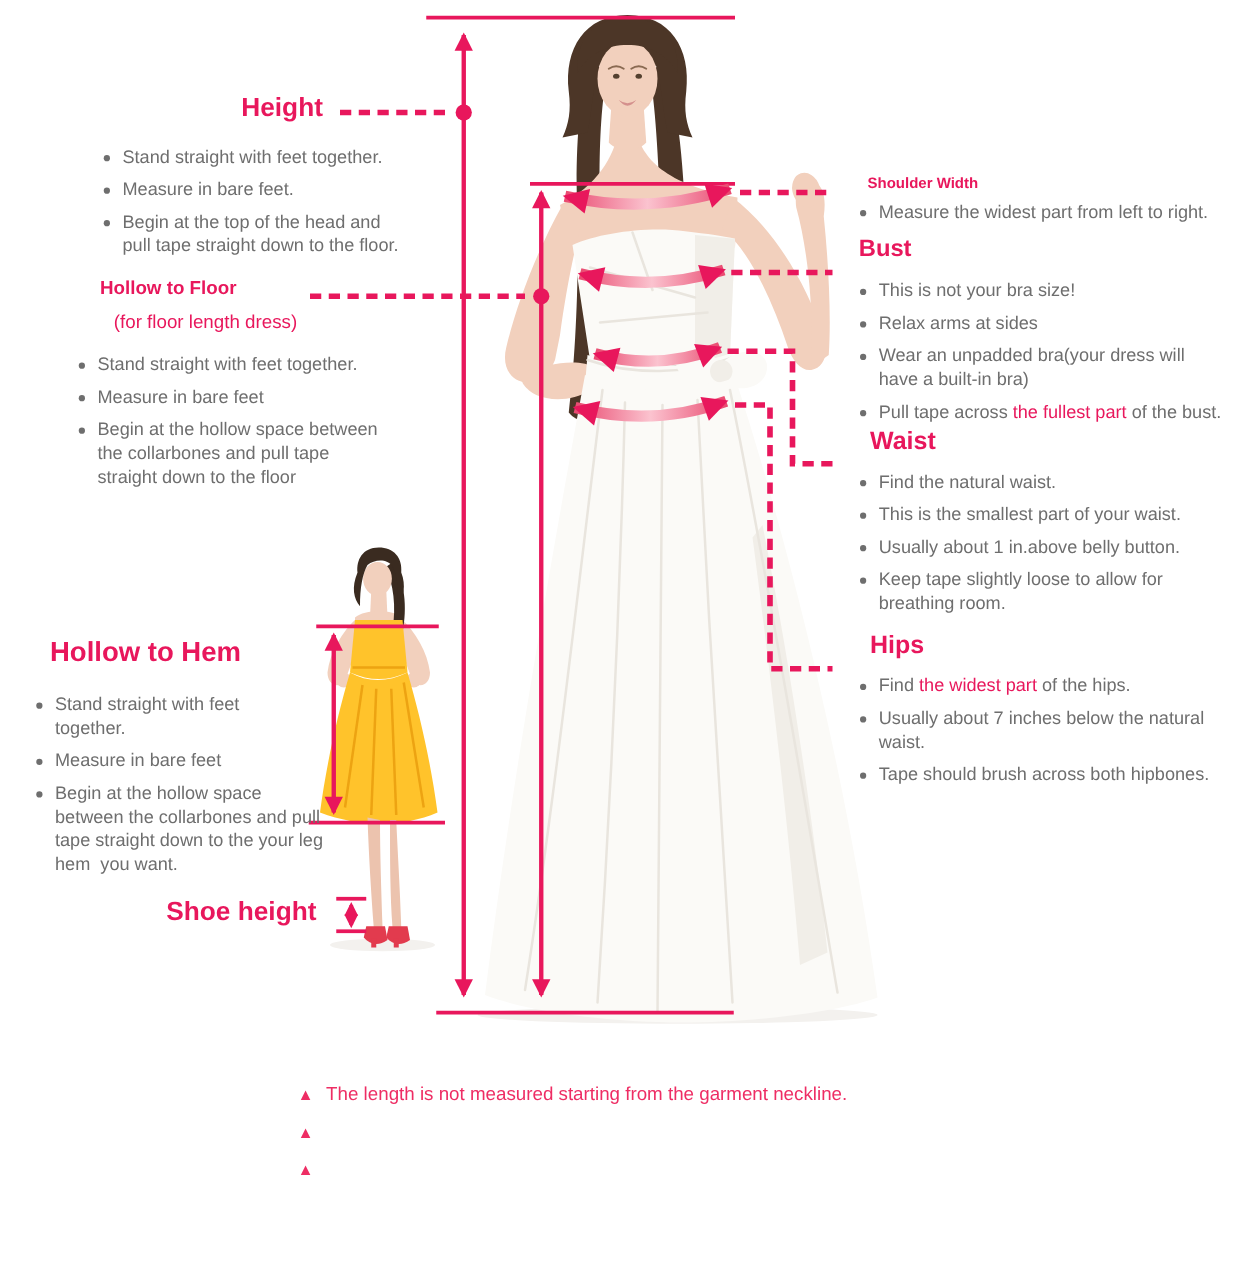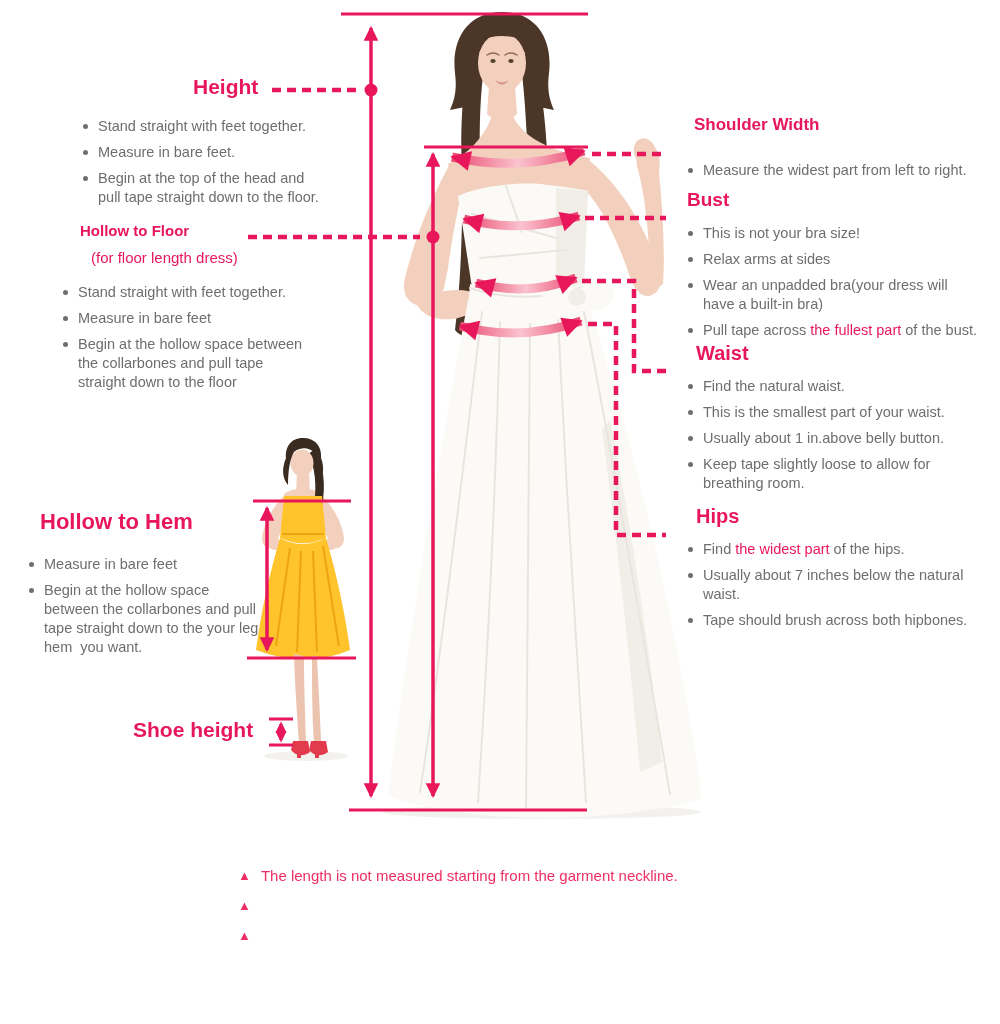--- a/index.html
+++ b/index.html
@@ -8,21 +8,21 @@
   .abs{position:absolute;}
   svg{position:absolute;left:0;top:0;}
 
   
   .sec-title{color:var(--accent-pink);font-weight:bold;white-space:nowrap;line-height:1.05;}
   .t-height{left:193px;top:76px;font-size:21px;}
   .t-htf{left:80px;top:223px;font-size:15px;}
   .t-htf-sub{left:91px;top:249px;font-size:15px;font-weight:normal;color:var(--accent-pink);}
   .t-hth{left:40px;top:510px;font-size:22px;}
   .t-shoe{left:133px;top:719px;font-size:21px;}
-  .t-shoulder{left:694px;top:116px;font-size:17px;}
+  .t-shoulder{left:694px;top:140px;font-size:12px;}
   .t-bust{left:687px;top:190px;font-size:19px;}
   .t-waist{left:696px;top:343px;font-size:20px;}
   .t-hips{left:696px;top:506px;font-size:20px;}
 
   ul.bullets{list-style:none;margin:15px;padding:0;position:absolute;}
   ul.bullets li{position:relative;padding-left:17px;margin-bottom:7px;
                 color:var(--text-gray);font-size:14.5px;line-height:19px;}
   ul.bullets li::before{content:"";position:absolute;left:2px;top:7px;width:5px;height:5px;
                 border-radius:50%;background:var(--text-gray);}
   .li-text{white-space:pre-wrap;}
@@ -233,20 +233,22 @@
   <ul class="bullets l-htf">
       <li><span class="li-text"><span>Stand straight with feet together.</span></span></li>
       <li><span class="li-text"><span>Measure in bare feet</span></span></li>
       <li><span class="li-text"><span>Begin at the hollow space between
 the collarbones and pull tape
 straight down to the floor</span></span></li>
     </ul>
 
   <div class="abs sec-title t-hth">Hollow to Hem</div>
   <ul class="bullets l-hth">
+      <li><span class="li-text"><span>Stand straight with feet
+together.</span></span></li>
       <li><span class="li-text"><span>Measure in bare feet</span></span></li>
       <li><span class="li-text"><span>Begin at the hollow space
 between the collarbones and pull
 tape straight down to the your leg
 hem  you want.</span></span></li>
     </ul>
 
   <div class="abs sec-title t-shoe">Shoe height</div>
 
   <div class="abs sec-title t-shoulder">Shoulder Width</div>

